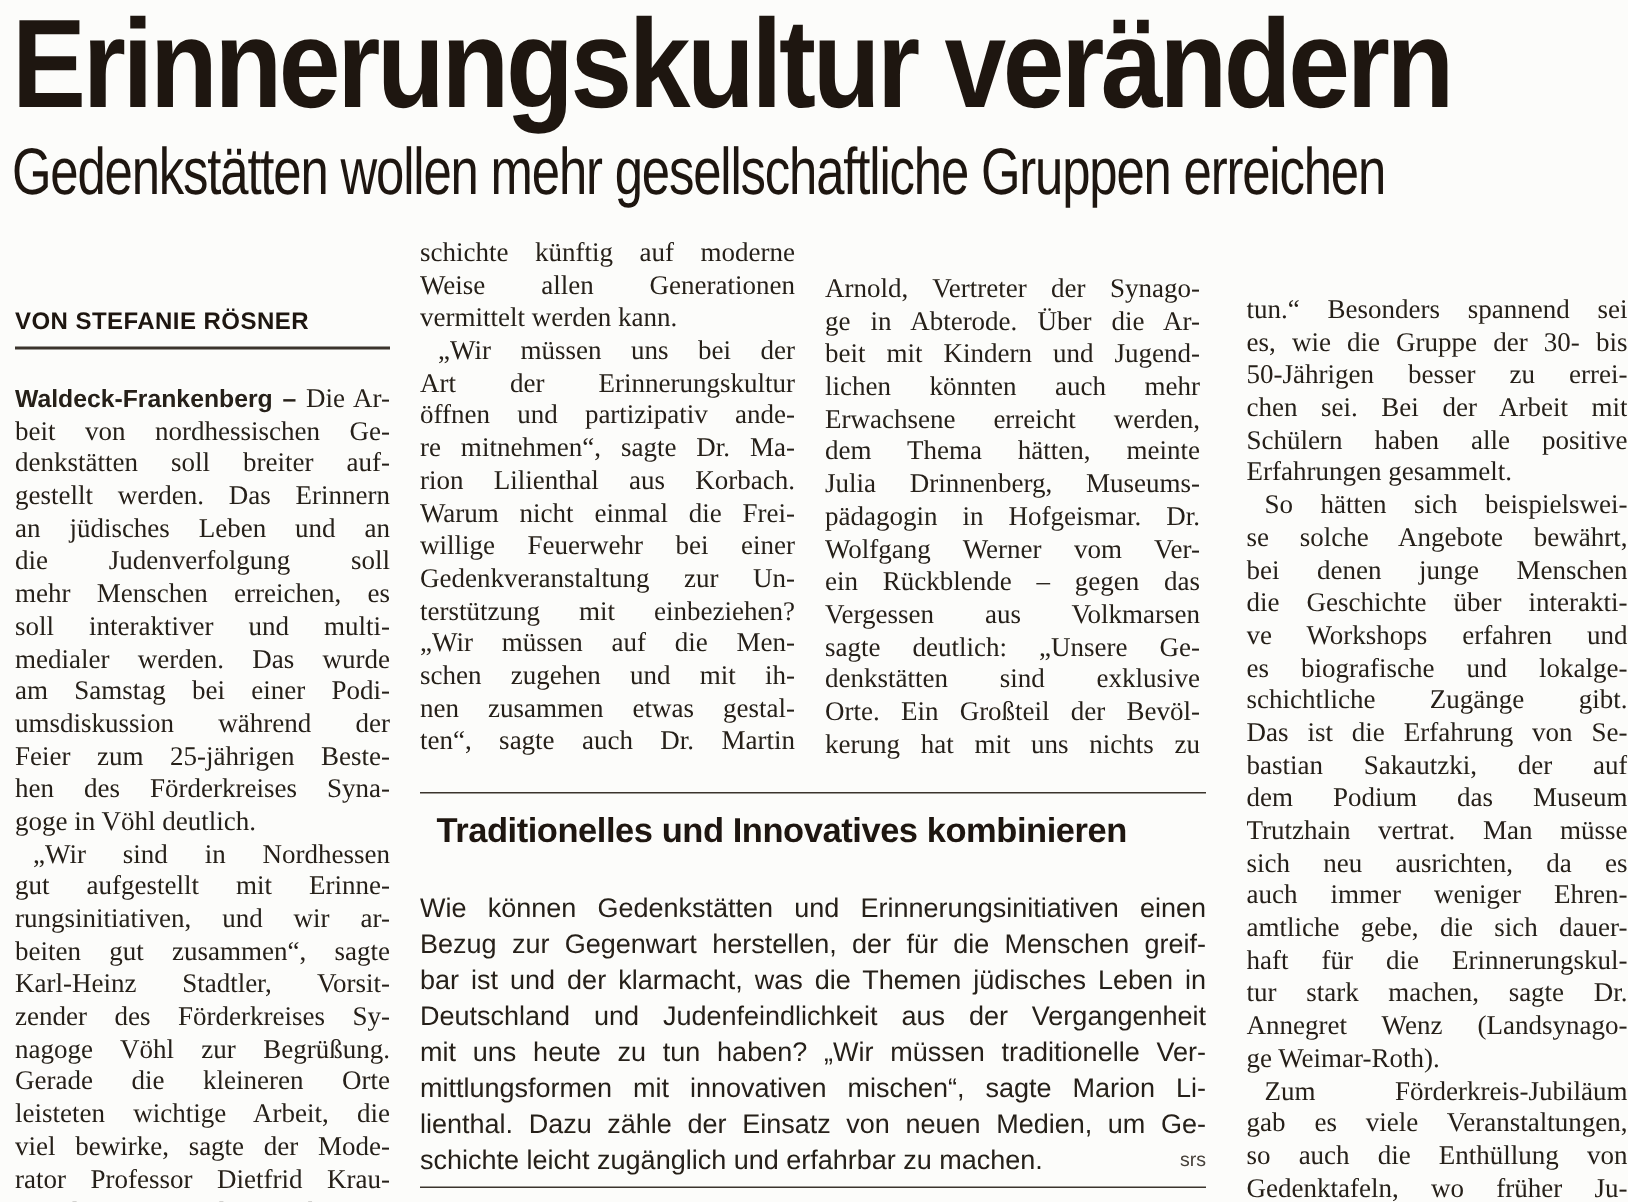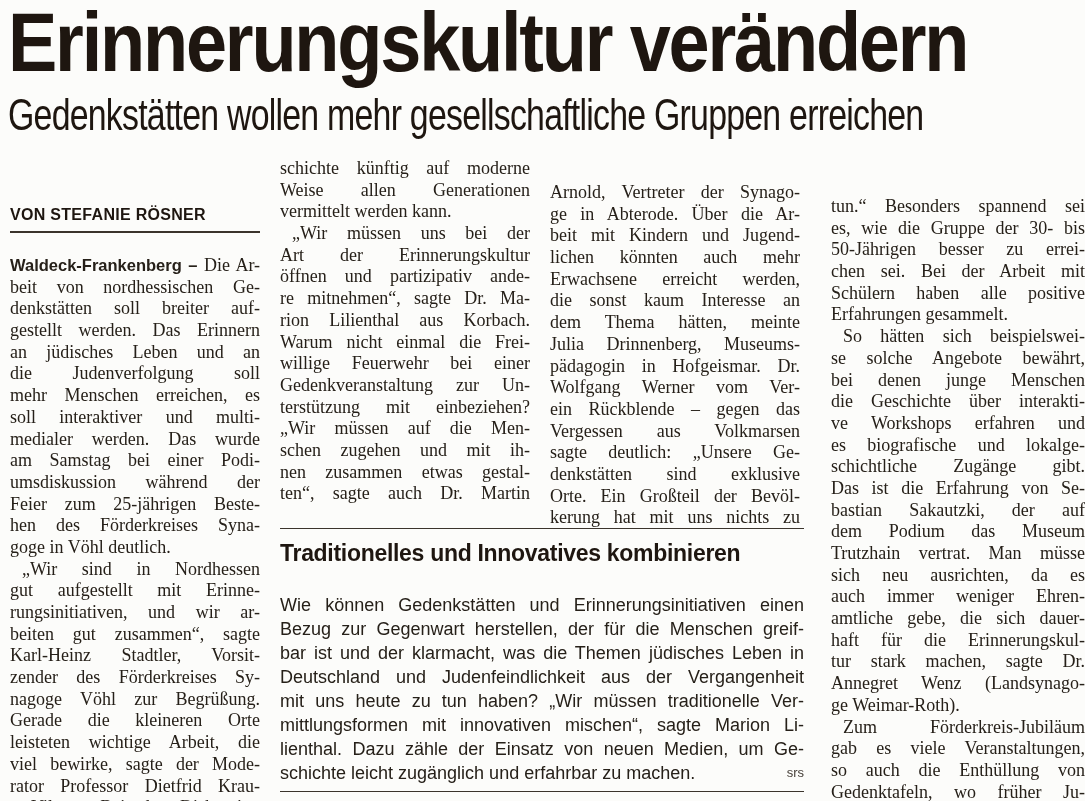--- a/index.html
+++ b/index.html
@@ -48,21 +48,21 @@
   }
   .flexline{display:flex;justify-content:space-between;align-items:flex-start;text-align:left;text-align-last:left;}
   .continuation{
     font-family:"Liberation Sans","DejaVu Sans",sans-serif;
     font-weight:400;font-size:21px;color:var(--headline_ink);white-space:nowrap;
   }
 
   .infobox{position:absolute;left:280px;top:528px;width:524px;}
   .infobox-rule{border-top:1.5px solid var(--rule);}
   .infobox-title{
-    margin:10px 0 26px 0;
+    margin:10px 0 26px 11px;
     font-family:"Liberation Sans","DejaVu Sans",sans-serif;
     font-weight:700;font-size:23px;line-height:28px;letter-spacing:-0.3px;
     color:var(--headline_ink);white-space:nowrap;
   }
   .iline{
     font-family:"Liberation Sans","DejaVu Sans",sans-serif;
     font-size:18px;line-height:24px;height:24px;overflow:hidden;
   }
   .infobox-rule.bottom{margin-top:6px;}
   .credit{
@@ -133,21 +133,20 @@
       </div>
   </div>
 
   <div class="col" id="col-3">
     <div class="coltext">
         <div class="line just">Arnold, Vertreter der Synago-</div>
         <div class="line just">ge in Abterode. Über die Ar-</div>
         <div class="line just">beit mit Kindern und Jugend-</div>
         <div class="line just">lichen könnten auch mehr</div>
         <div class="line just">Erwachsene erreicht werden,</div>
-        <div class="line just">die sonst kaum Interesse an</div>
         <div class="line just">dem Thema hätten, meinte</div>
         <div class="line just">Julia Drinnenberg, Museums-</div>
         <div class="line just">pädagogin in Hofgeismar. Dr.</div>
         <div class="line just">Wolfgang Werner vom Ver-</div>
         <div class="line just">ein Rückblende – gegen das</div>
         <div class="line just">Vergessen aus Volkmarsen</div>
         <div class="line just">sagte deutlich: „Unsere Ge-</div>
         <div class="line just">denkstätten sind exklusive</div>
         <div class="line just">Orte. Ein Großteil der Bevöl-</div>
         <div class="line just">kerung hat mit uns nichts zu</div>

